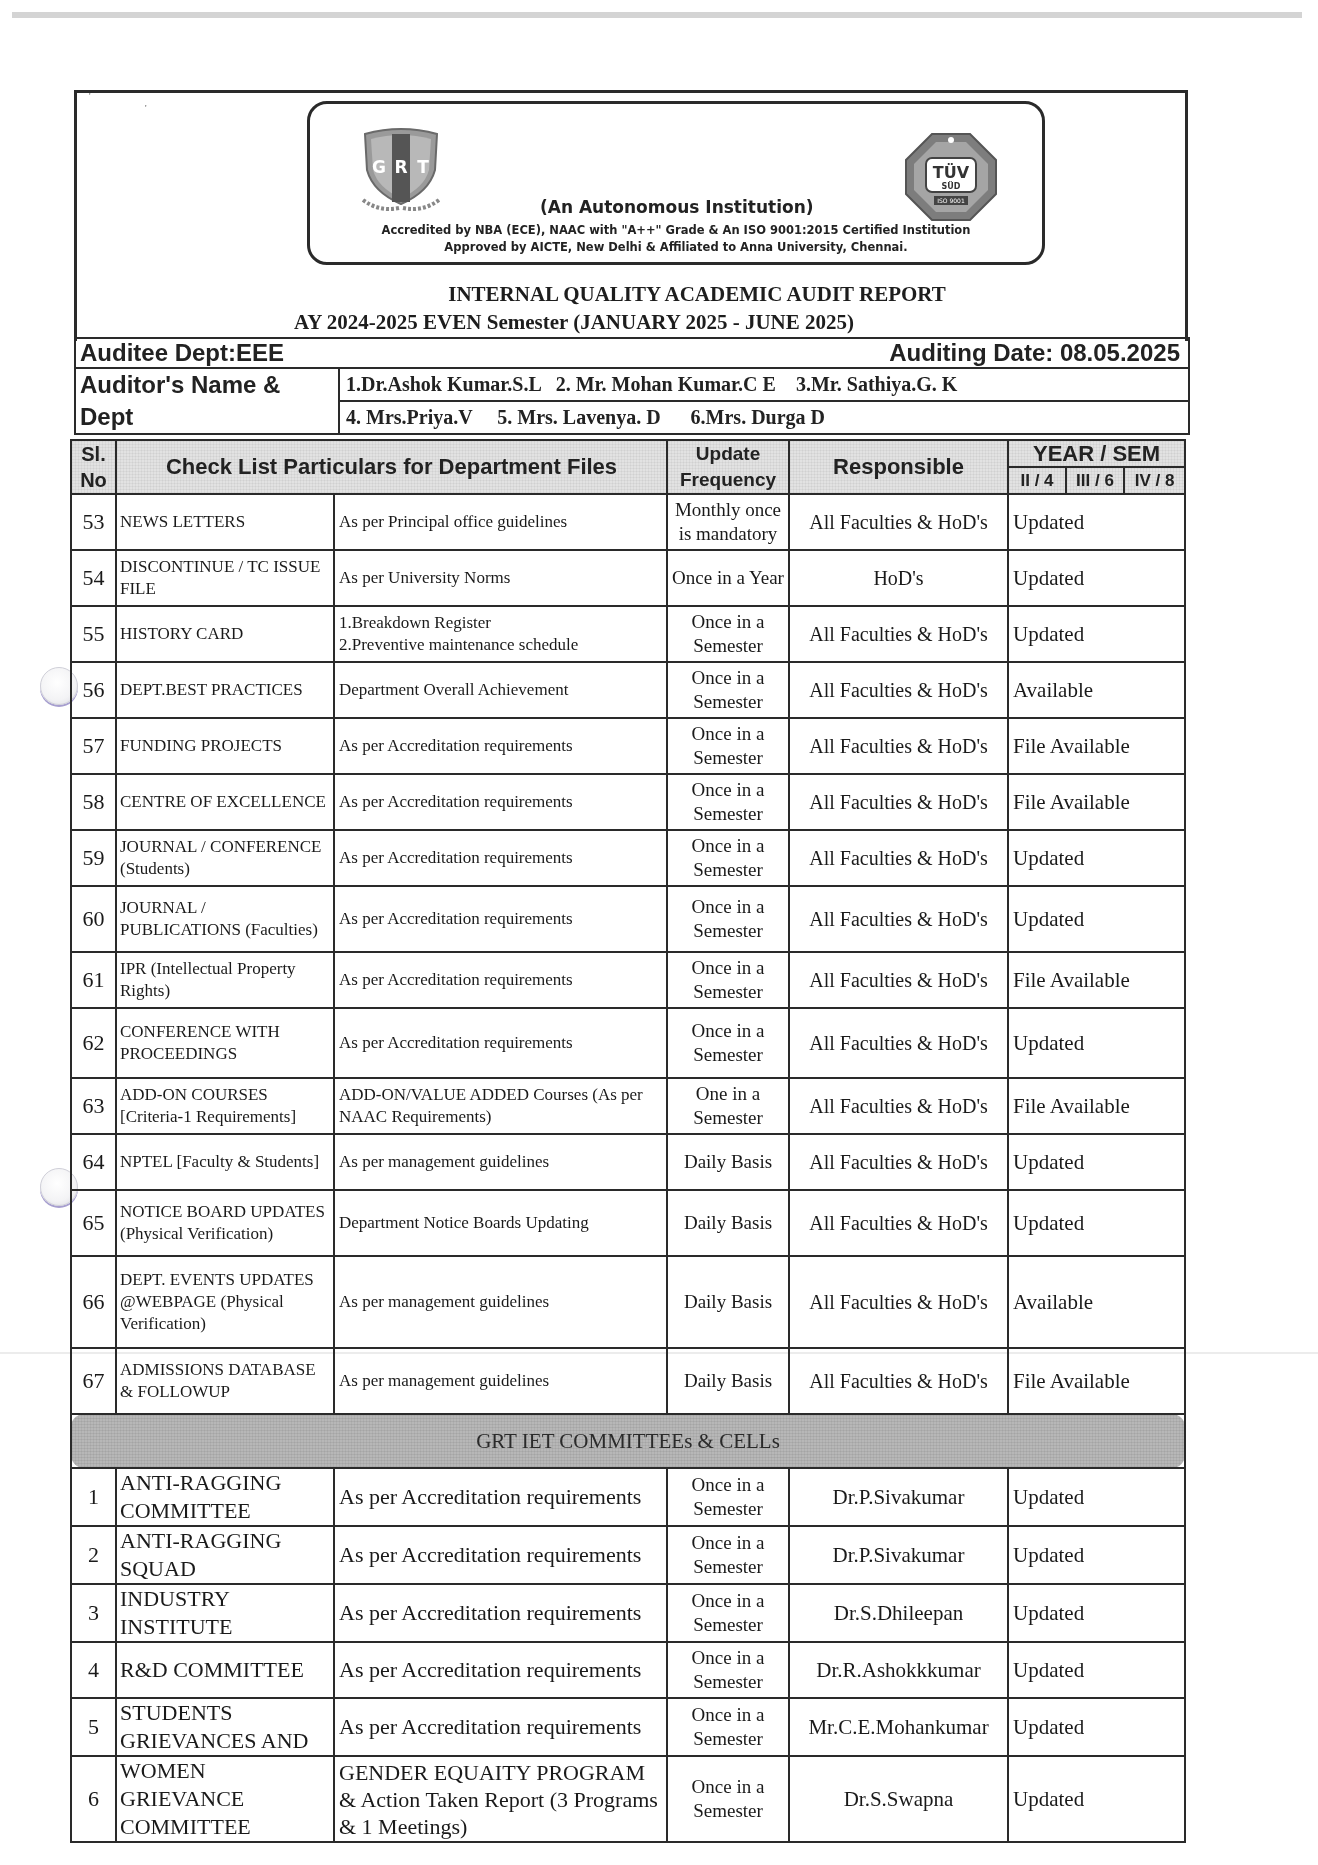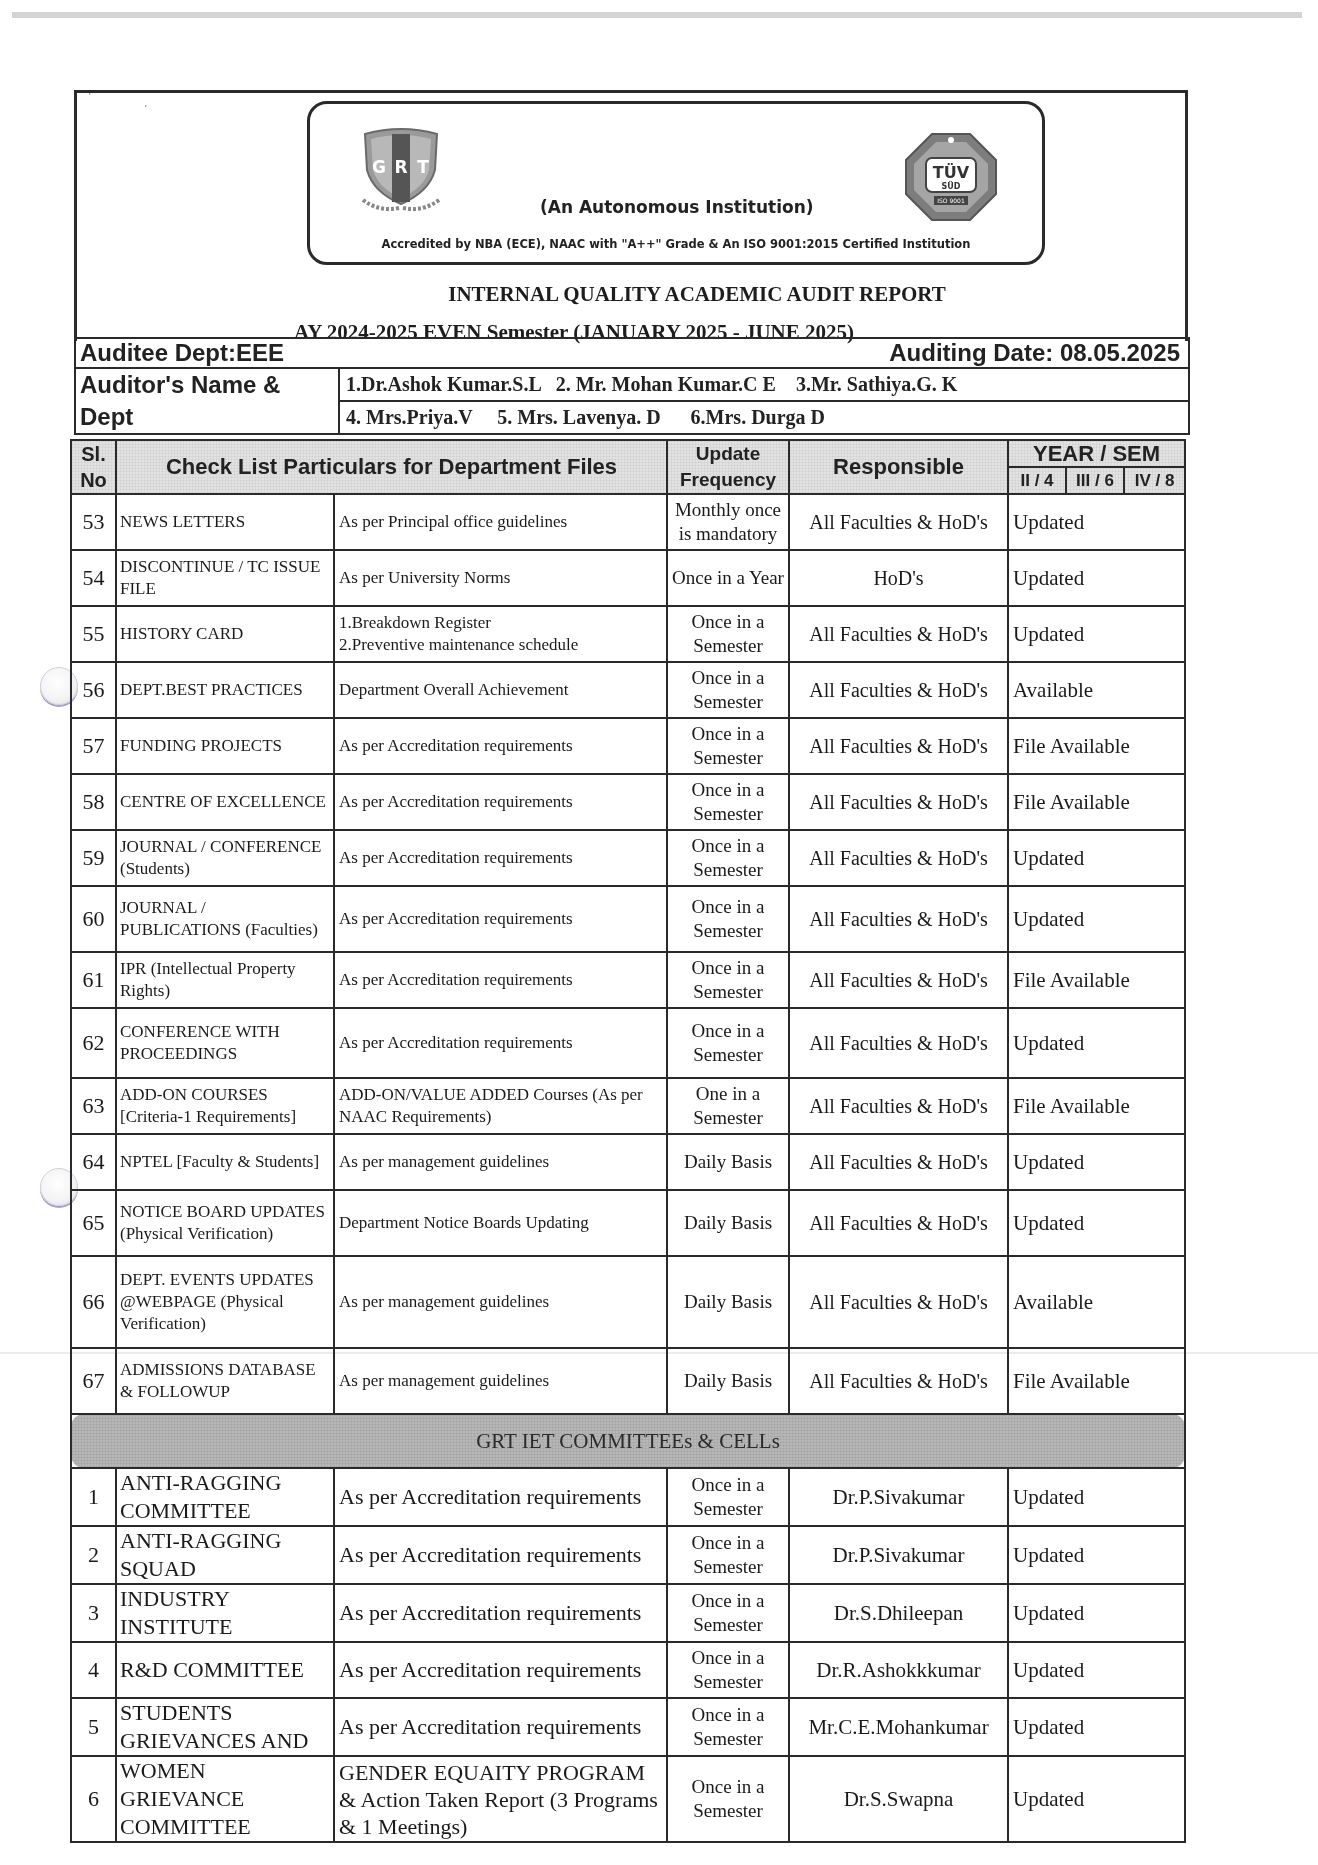--- a/index.html
+++ b/index.html
@@ -10,25 +10,25 @@
   .hole.h1 { left: 40px; top: 667px; }
   .hole.h2 { left: 40px; top: 1168px; }
 
   .frame { position: absolute; left: 74px; top: 90px; width: 1108px; border: 3px solid #2a2a2a; border-bottom: none; height: 248px; }
   .stray { position: absolute; font-size: 9px; color: #555; }
   .letterhead { position: absolute; left: 307px; top: 101px; width: 732px; height: 158px; border: 3px solid #2a2a2a; border-radius: 20px; }
   .lh-logo { position: absolute; left: 45px; top: 22px; width: 92px; height: 90px; }
   .lh-tuv { position: absolute; left: 592px; top: 28px; width: 98px; height: 90px; }
   .lh-name { position: absolute; left: 230px; top: 12px; font-family: "DejaVu Sans", sans-serif; font-weight: bold; font-size: 19px; line-height: 27px; color: #222; letter-spacing: 0.3px; }
   .lh-auto { position: absolute; left: 230px; top: 93px; font-family: "DejaVu Sans", sans-serif; font-weight: bold; font-size: 17px; color: #222; }
-  .lh-acc { position: absolute; left: 0; right: 0; top: 132px; text-align: center; font-family: "DejaVu Sans", sans-serif; font-weight: bold; font-size: 11.5px; color: #222; line-height: 17px; }
+  .lh-acc { position: absolute; left: 0; right: 0; top: 118px; text-align: center; font-family: "DejaVu Sans", sans-serif; font-weight: bold; font-size: 11.5px; color: #222; line-height: 17px; }
 
   .title { position: absolute; left: 74px; width: 1114px; text-align: center; font-weight: bold; font-size: 21px; color: #1d1d1d; }
   .title.t1 { top: 282px; left: 140px; }
-  .title.t2 { top: 320px; left: 74px; width: 1000px; }
+  .title.t2 { top: 310px; left: 74px; width: 1000px; }
   table.grid { position: absolute; border-collapse: collapse; table-layout: fixed; }
   table.grid td { border: 2px solid #2a2a2a; padding: 0 4px; vertical-align: middle; }
 
   .meta { left: 74px; top: 337px; width: 1114px; }
   .meta td { font-family: "Liberation Sans", sans-serif; font-weight: bold; font-size: 24px; color: #222; }
   .meta .names { font-family: "Liberation Serif", serif; font-size: 20px; padding-left: 6px; }
 
   .main { left: 70px; top: 439px; width: 1114px; }
   .main td { font-size: 17px; line-height: 24px; }
   .main .hdr td { background-color: #e2e2e2; background-image: repeating-linear-gradient(0deg, rgba(0,0,0,0.04) 0 1px, transparent 1px 3px), repeating-linear-gradient(90deg, rgba(0,0,0,0.04) 0 1px, transparent 1px 3px); font-family: "Liberation Sans", sans-serif; font-weight: bold; text-align: center; color: #222; }
@@ -78,20 +78,21 @@
     <polygon points="34,10 64,10 86,32 86,58 64,80 34,80 12,58 12,32" fill="#a5a5a5"></polygon>
     <circle cx="49" cy="8" r="3" fill="#fff"></circle>
     <rect x="24" y="26" width="50" height="34" rx="6" fill="#fff" stroke="#444" stroke-width="2"></rect>
     <text x="49" y="46" font-family="DejaVu Sans, sans-serif" font-weight="bold" font-size="16" fill="#333" text-anchor="middle">TÜV</text>
     <text x="49" y="57" font-family="DejaVu Sans, sans-serif" font-weight="bold" font-size="8" fill="#333" text-anchor="middle">SÜD</text>
     <rect x="32" y="64" width="34" height="9" fill="#444"></rect>
     <text x="49" y="71" font-family="DejaVu Sans, sans-serif" font-size="6" fill="#fff" text-anchor="middle">ISO 9001</text>
   </svg>
   <div class="lh-acc">
     <div>Accredited by NBA (ECE), NAAC with "A++" Grade &amp; An ISO 9001:2015 Certified Institution</div>
+    <div>Approved by AICTE, New Delhi &amp; Affiliated to Anna University, Chennai.</div>
   </div>
 </div>
 
 <div class="title t1">INTERNAL QUALITY ACADEMIC AUDIT REPORT</div>
 <div class="title t2">AY 2024-2025 EVEN Semester (JANUARY 2025 - JUNE 2025)</div>
 
 <table class="grid meta">
   <colgroup>
       <col style="width:264px">
       <col style="width:400px">

